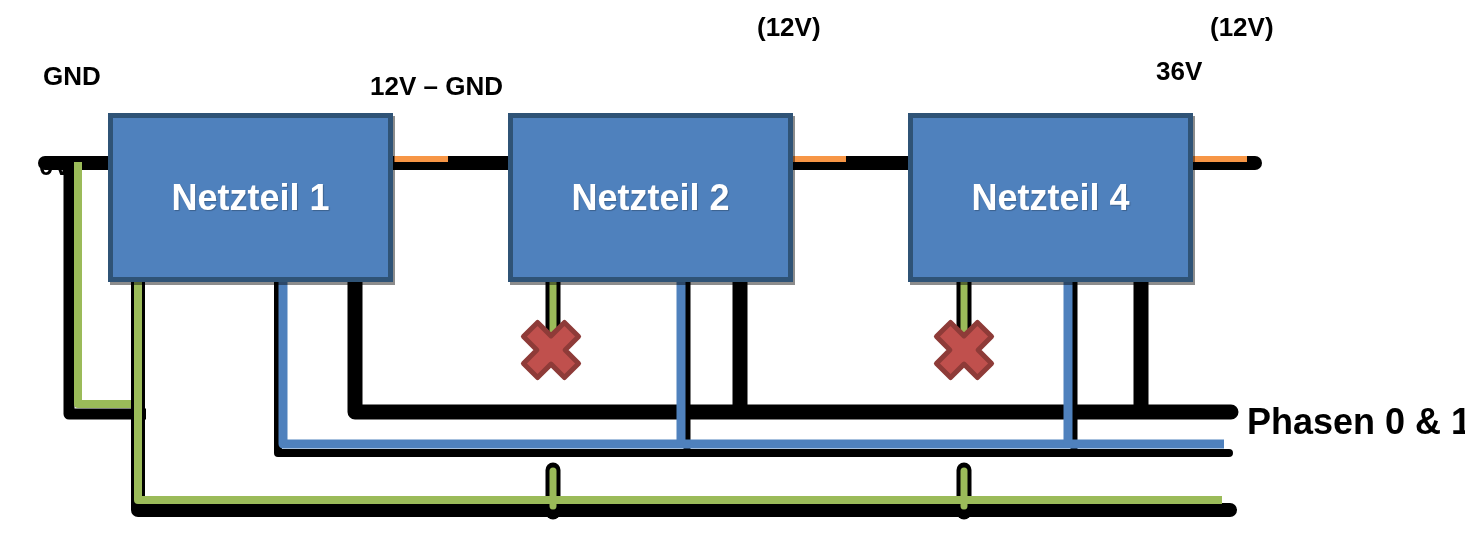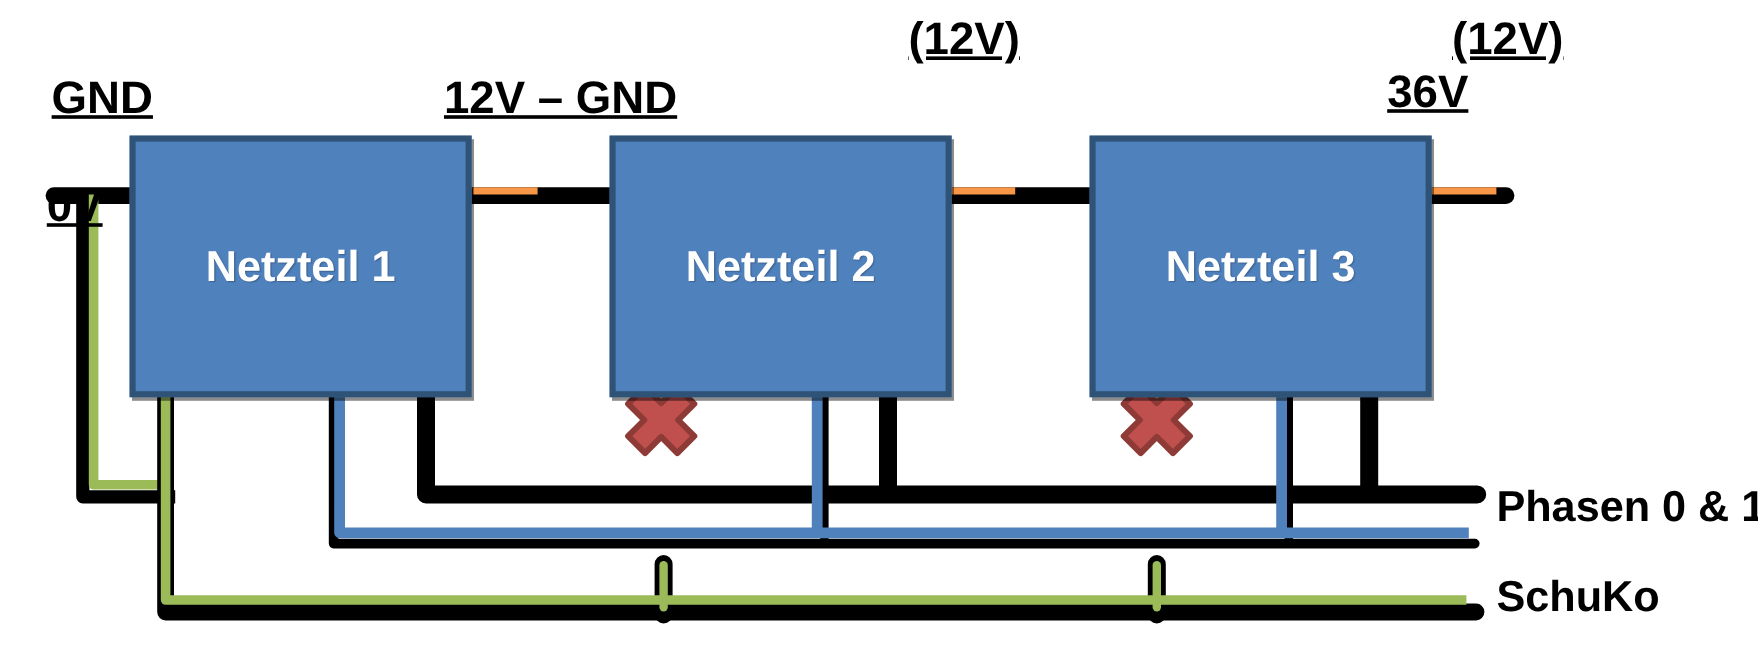--- a/index.html
+++ b/index.html
@@ -10,36 +10,36 @@
     font-family:"Liberation Sans","DejaVu Sans",sans-serif;
     overflow:hidden;
   }
   #wires{position:absolute;left:0;top:0;z-index:1;}
   .wk{stroke:var(--wire-black,#000);fill:none;}
   .wg{stroke:var(--wire-green,#9BBB59);fill:none;}
   .wb{stroke:var(--wire-blue,#4F81BD);fill:none;}
   .wo{stroke:var(--wire-orange,#F79646);fill:none;}
   .xmark{fill:var(--x-fill,#C0504D);stroke:var(--x-border,#8E3B38);stroke-width:5;stroke-linejoin:round;}
   .psu{
-    position:absolute;top:113px;width:285px;height:218px;z-index:2;
+    position:absolute;top:113px;width:285px;height:169px;z-index:2;
     background:var(--box-fill,#4F81BD);
     border:5px solid var(--box-border,#2F5376);
     box-sizing:border-box;
     display:flex;align-items:center;justify-content:center;
     box-shadow:2px 3px 0 rgba(0,0,0,0.45);
   }
   .psu-label{
     color:var(--box-text,#fff);font-size:36px;font-weight:600;
     text-shadow:1px 1px 1px rgba(0,0,0,0.25);white-space:nowrap;
   }
   .lbl{
     position:absolute;z-index:3;color:var(--text,#000);
     font-weight:600;line-height:1;white-space:nowrap;
   }
-  .lbl-lg{font-size:38px;text-decoration:underline;}
+  .lbl-lg{font-size:26px;}
   .lbl-md{font-size:36px;}
 </style>
 </head>
 <body>
 
 <div id="canvas">
 
   <svg id="wires" width="1465" height="548" viewBox="0 0 1465 548">
 
     <path class="wk" d="M45 163 H1255" stroke-width="14" stroke-linecap="round"></path>
@@ -82,29 +82,28 @@
     </g>
   </svg>
 
   <div class="psu" style="left:108px;">
     <span class="psu-label">Netzteil 1</span>
   </div>
   <div class="psu" style="left:508px;">
     <span class="psu-label">Netzteil 2</span>
   </div>
   <div class="psu" style="left:908px;">
-    <span class="psu-label">Netzteil 3</span>
+    <span class="psu-label">Netzteil 4</span>
   </div>
 
   <div class="lbl lbl-lg" style="left:43px;top:63px;">GND</div>
   <div class="lbl lbl-lg" style="left:39px;top:105px;margin-top:48px;">0V</div>
 
-  <div class="lbl lbl-lg" style="left:370px;top:63px;">12V – GND</div>
+  <div class="lbl lbl-lg" style="left:370px;top:73px;">12V – GND</div>
 
   <div class="lbl lbl-lg" style="left:757px;top:14px;">(12V)</div>
 
   <div class="lbl lbl-lg" style="left:1210px;top:14px;">(12V)</div>
   <div class="lbl lbl-lg" style="left:1156px;top:58px;">36V</div>
 
   <div class="lbl lbl-md" style="left:1247px;top:404px;">Phasen 0 &amp; 1</div>
-  <div class="lbl lbl-md" style="left:1247px;top:479px;">SchuKo</div>
 
 </div>
 
 </body></html>

